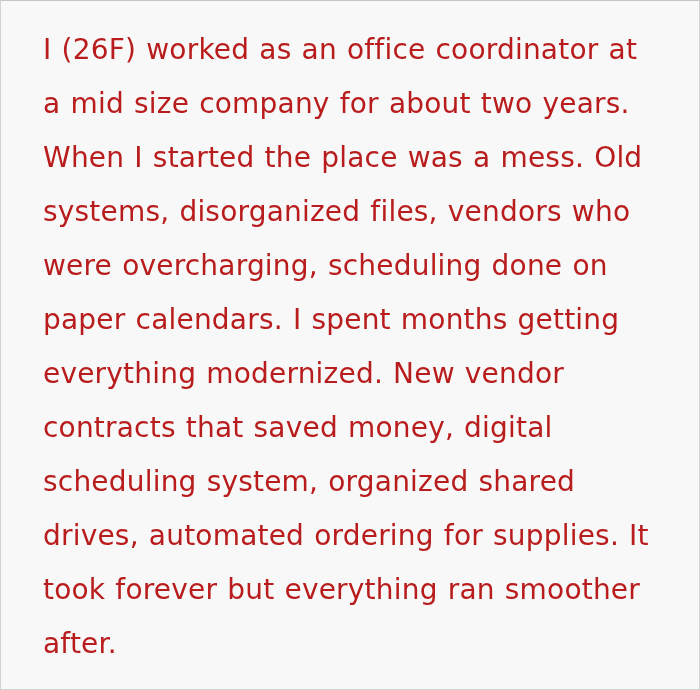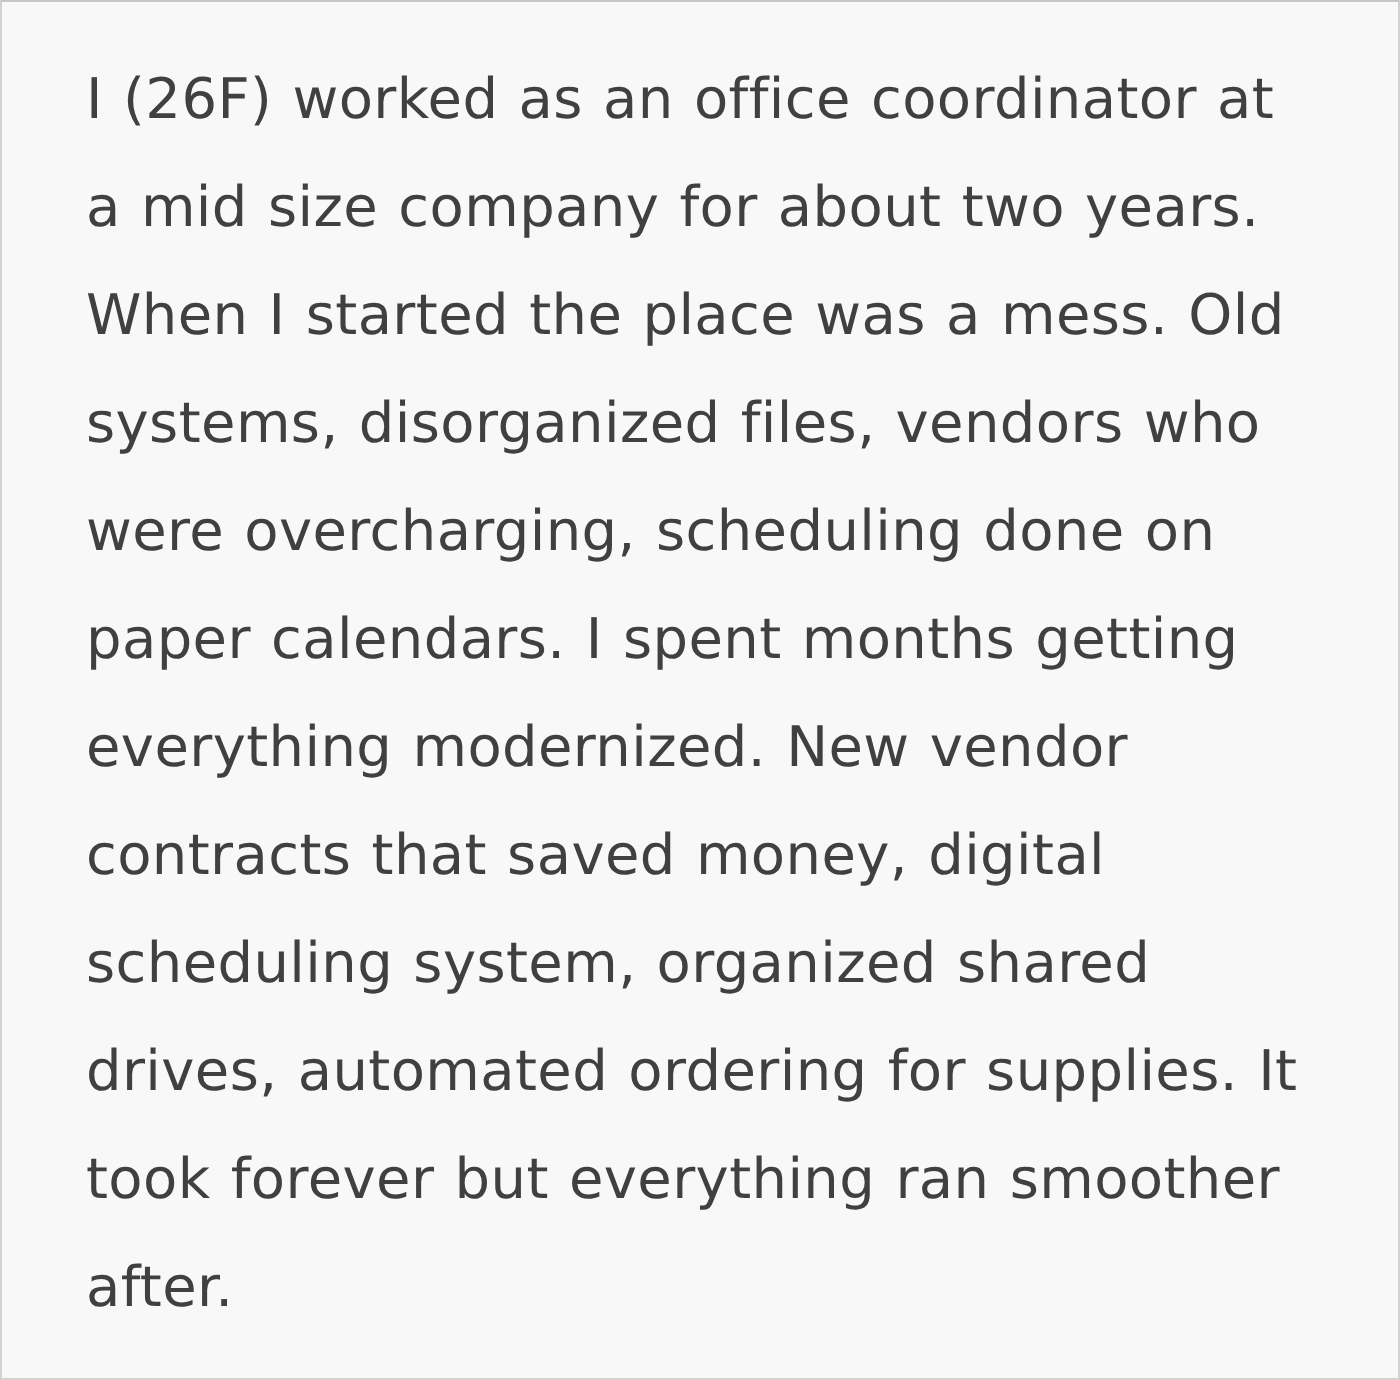--- a/index.html
+++ b/index.html
@@ -15,21 +15,21 @@
     width: 700px;
     height: 690px;
     background: #f8f8f8;
     border: 1px solid #d2d2d2;
     border-top-color: #c6c6c6;
     overflow: hidden;
   }
   .post-text {
     margin: 0;
     padding: 22px 42px 0 42px;
-    color: #404040;
+    color: #b91c1c;
     font-size: 28px;
     line-height: 54px;
     letter-spacing: 0.2px;
     word-spacing: 1px;
     text-align: left;
   }
 </style>
 </head>
 <body>
 

